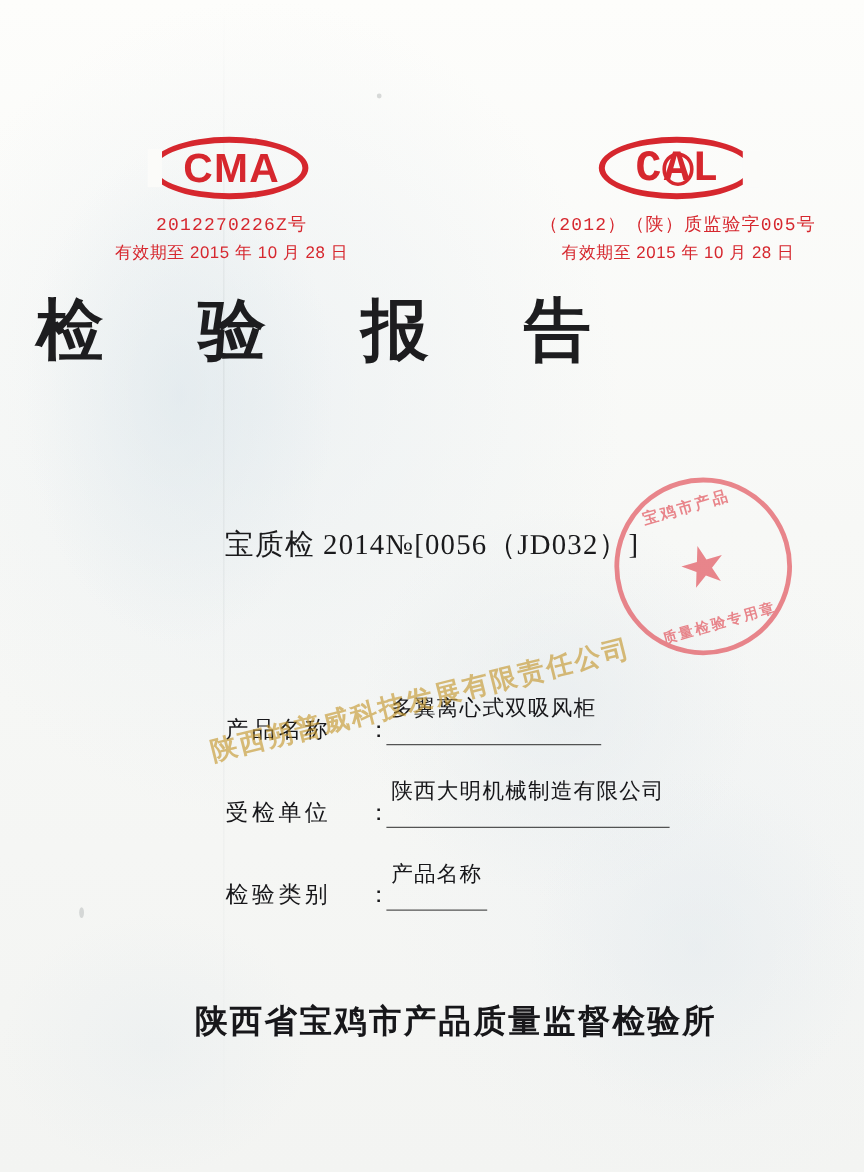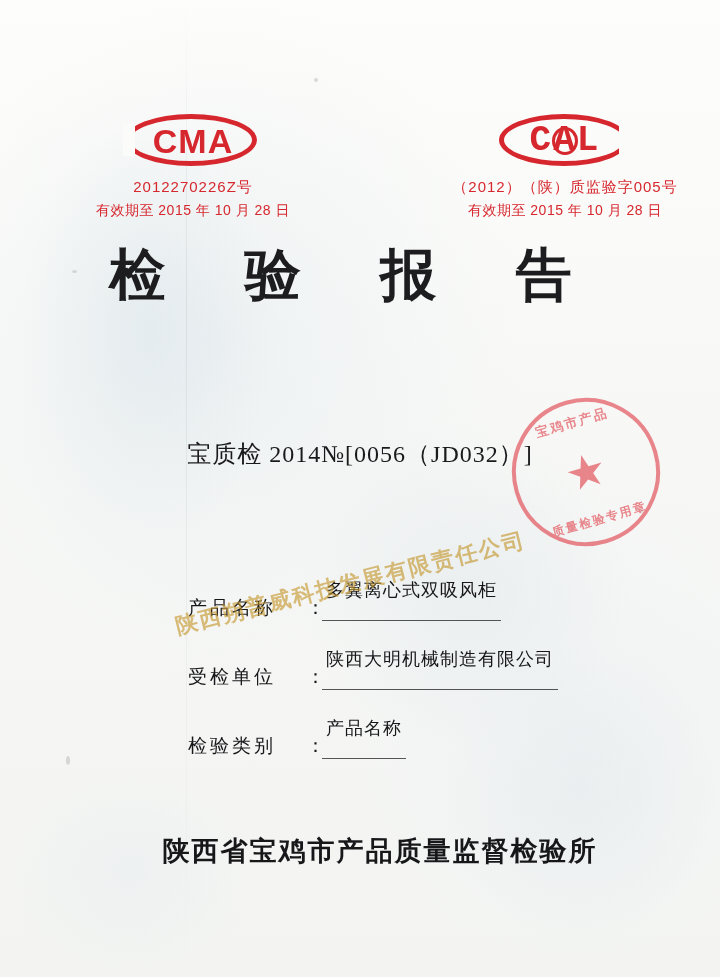--- a/index.html
+++ b/index.html
@@ -122,21 +122,21 @@
     box-sizing: border-box;
   }
   .cal-logo .mask-right {
     position: absolute;
     right: 0px; top: 12px;
     width: 14px; height: 30px;
     background: #fbfbf9;
   }
 
   .mark-line1 {
-    font-family: Liberation Sans, sans-serif;
+    font-family: Liberation Mono, monospace;
     font-size: 15px;
     letter-spacing: 1px;
     color: #d6272e;
     margin-bottom: 5px;
     white-space: nowrap;
     text-align: center;
   }
   .mark-line2 {
     font-family: "Liberation Sans", sans-serif;
     font-size: 14px;
@@ -144,21 +144,21 @@
     color: #d6272e;
     white-space: nowrap;
   }
 
   
   #doc-title {
     position: absolute;
     left: 0;
     top: 238px;
     width: 681px;
-    text-align: center;
+    text-align: left;
     font-family: "DejaVu Serif", serif;
     font-weight: bold;
     font-size: 56px;
     letter-spacing: 30px;
     text-indent: 30px;
     color: #1d1d1f;
   }
 
   
   #report-number {

